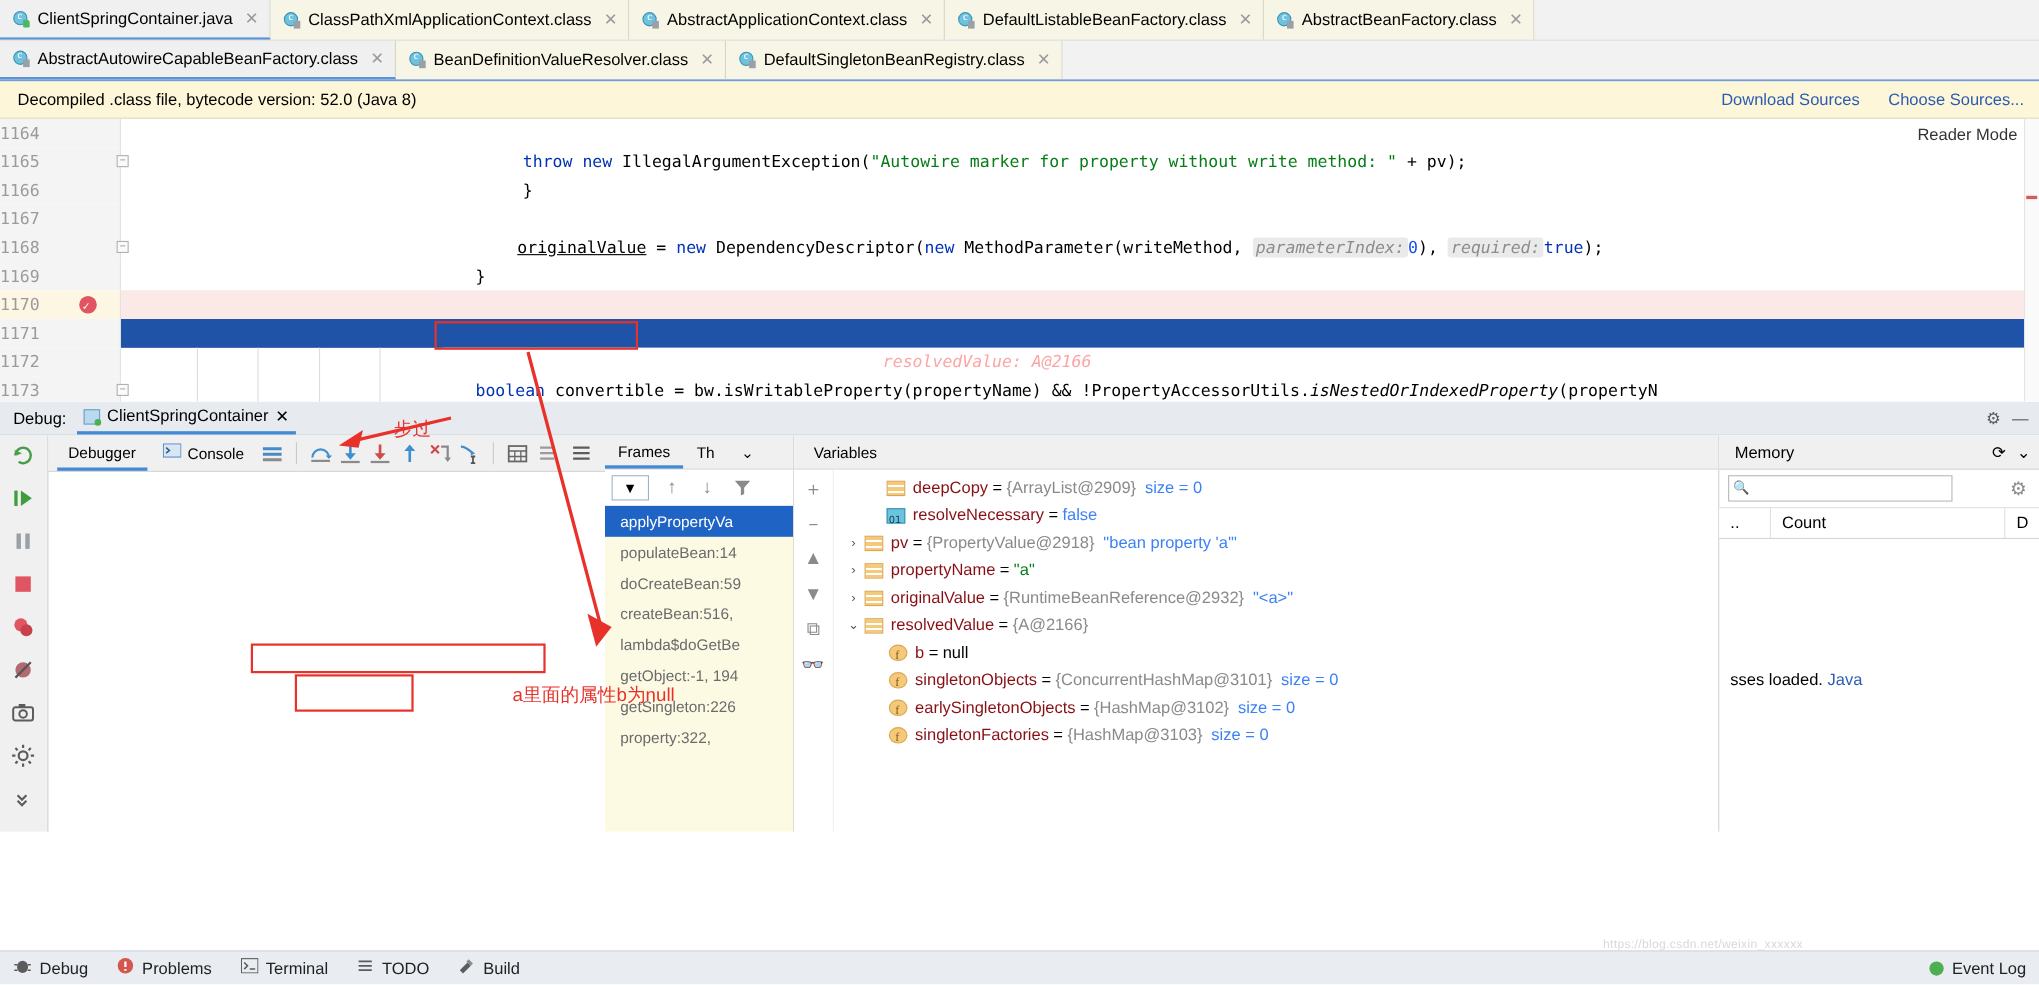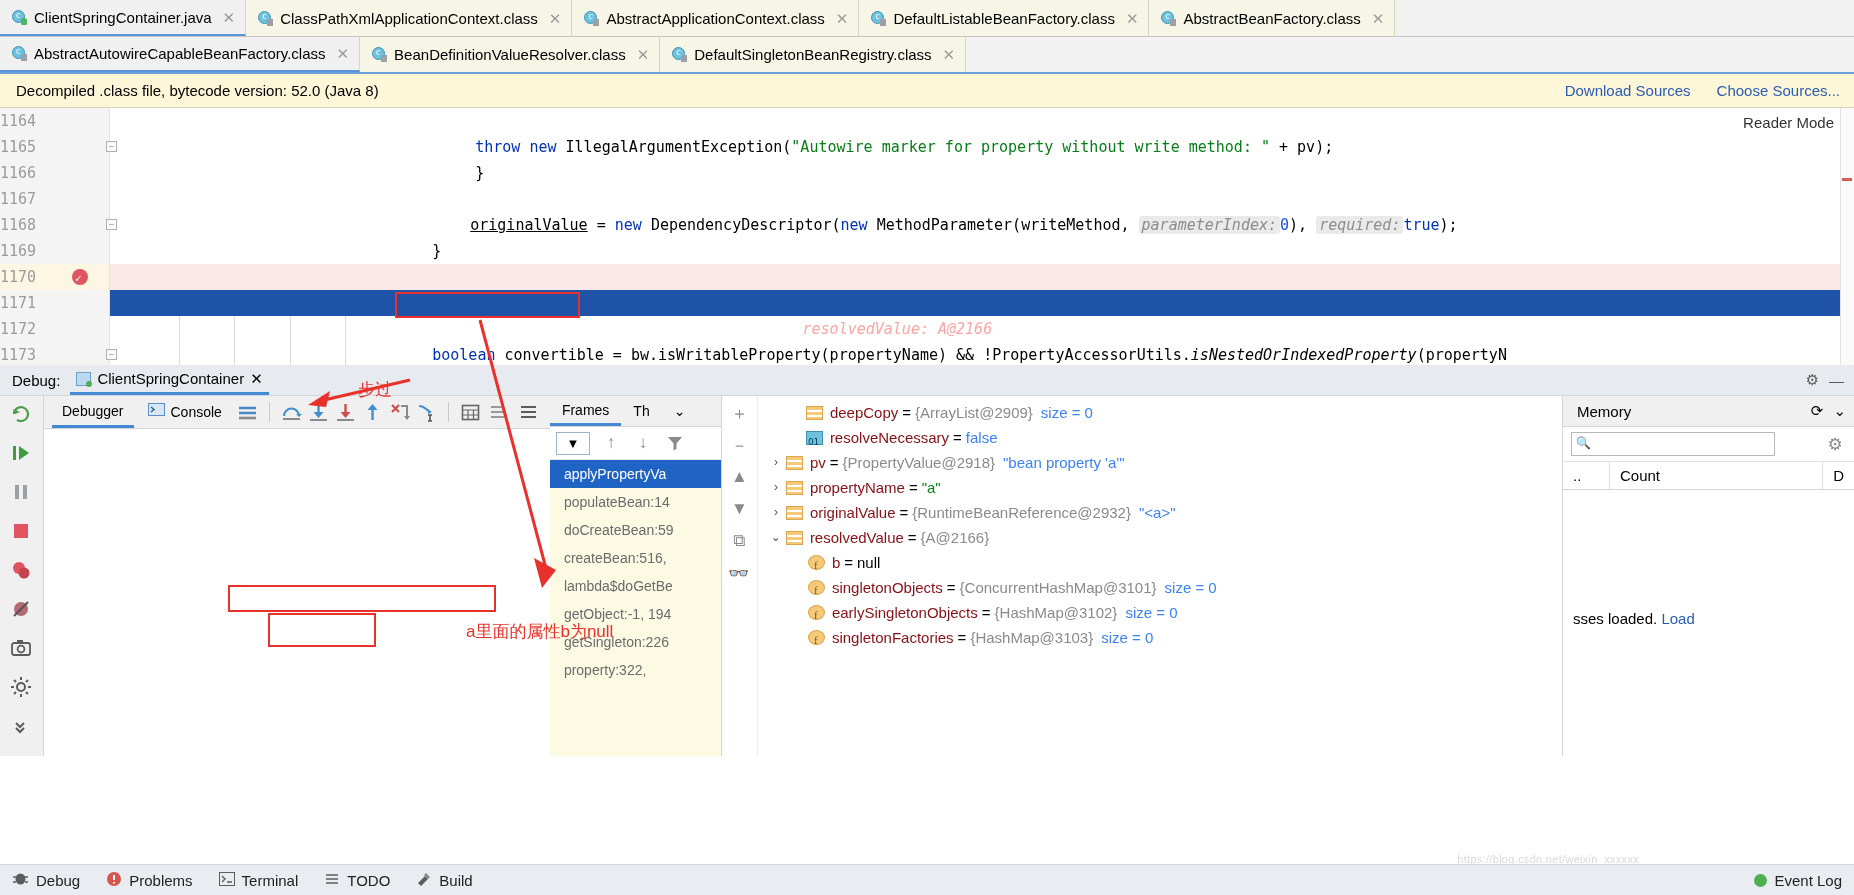--- a/index.html
+++ b/index.html
@@ -658,20 +658,23 @@
             <div class="frame-row">doCreateBean:59</div>
             <div class="frame-row">createBean:516,</div>
             <div class="frame-row">lambda$doGetBe</div>
             <div class="frame-row">getObject:-1, 194</div>
             <div class="frame-row">getSingleton:226</div>
             <div class="frame-row">property:322,</div>
           </div>
         </div>
 
         <div class="vars-pane">
+          <div class="vars-head">
+            <span class="vh-label">Variables</span>
+          </div>
           <div class="vars-body">
             <div class="vars-sidebtns">
               <span class="sb">＋</span>
               <span class="sb">－</span>
               <span class="sb">▲</span>
               <span class="sb">▼</span>
               <span class="sb">⧉</span>
               <span class="sb">👓</span>
             </div>
             <div class="vars-tree">
@@ -774,21 +777,21 @@
           </div>
           <div class="mem-cols">
             <span class="c" style="width:46px">..</span>
             <span class="divider"></span>
             <span class="c" style="flex:1 1 auto">Count</span>
             <span class="divider"></span>
             <span class="c">D</span>
           </div>
           <div class="mem-body">
             <div class="mem-msg">
-              <span>sses loaded. </span><a href="#">Load</a>
+              <span>sses loaded. </span><a href="#">Java</a>
             </div>
           </div>
         </div>
 
       </div>
     </div>
   </div>
 
   <div class="red-box" style="left:395px; top:292px; width:185px; height:26px;"></div>
 

